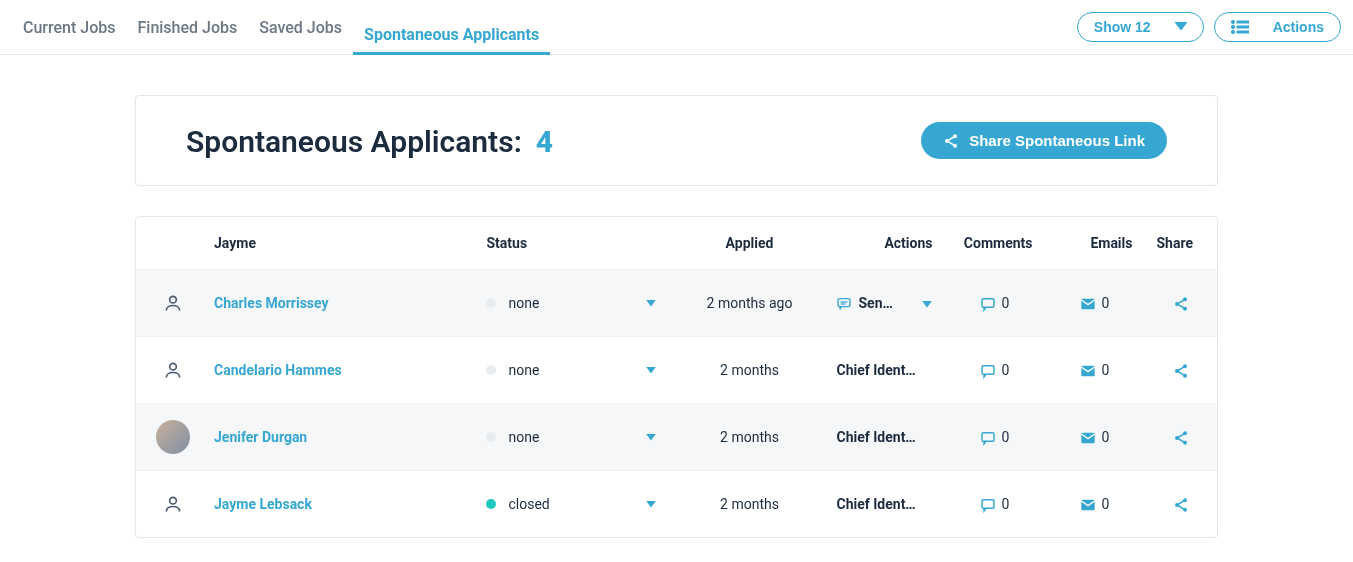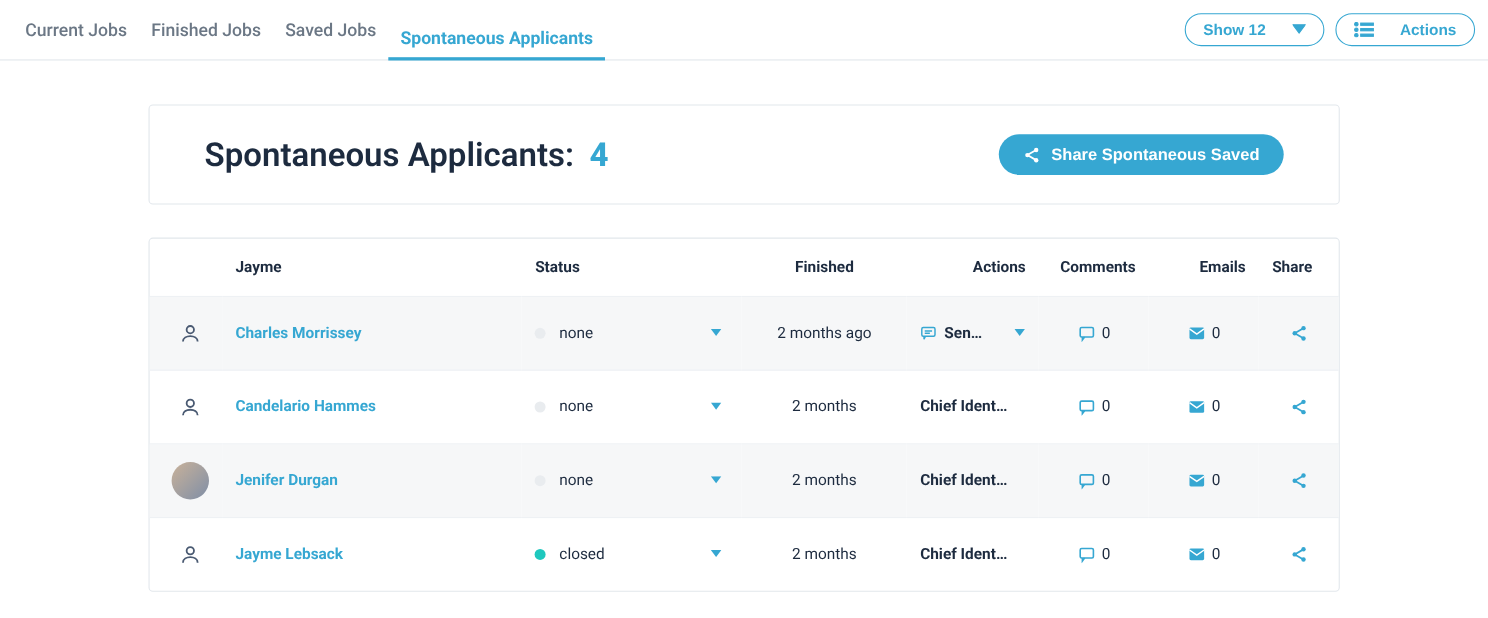--- a/index.html
+++ b/index.html
@@ -198,32 +198,32 @@
     <span class="header-count">4</span>
     <div class="header-spacer"></div>
     <button class="primary-btn">
       <svg width="16" height="16" viewBox="0 0 24 24" fill="#fff">
         <circle cx="18" cy="5" r="3"></circle>
           <circle cx="6" cy="12" r="3"></circle>
           <circle cx="18" cy="19" r="3"></circle>
         <rect x="6" y="10.8" width="13" height="2.4" transform="rotate(-30 6 12)"></rect>
         <rect x="6" y="10.8" width="13" height="2.4" transform="rotate(30 6 12)"></rect>
       </svg>
-      <span>Share Spontaneous Saved</span>
+      <span>Share Spontaneous Link</span>
     </button>
   </div>
 
   <div class="card">
     <table class="tbl">
       <thead>
         <tr>
           <th class="avatar-cell"></th>
           <th>Jayme</th>
           <th>Status</th>
-          <th class="c">Finished</th>
+          <th class="c">Applied</th>
           <th class="r">Actions</th>
           <th class="r">Comments</th>
           <th class="r">Emails</th>
           <th class="r" style="padding-right:24px">Share</th>
         </tr>
       </thead>
       <tbody id="tbody">
           <tr class="new">
             <td class="avatar-cell"><span class="avatar">
                 <svg width="20" height="22" viewBox="0 0 24 24" fill="none" stroke="#4a5a72" stroke-width="2">

